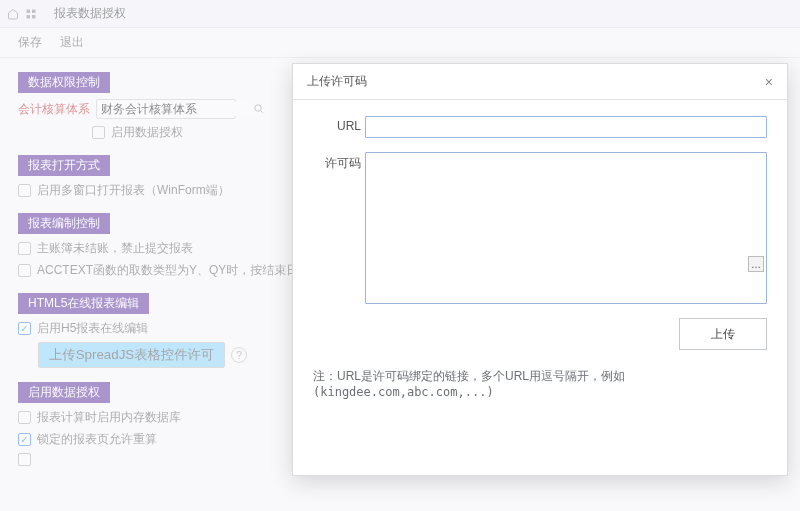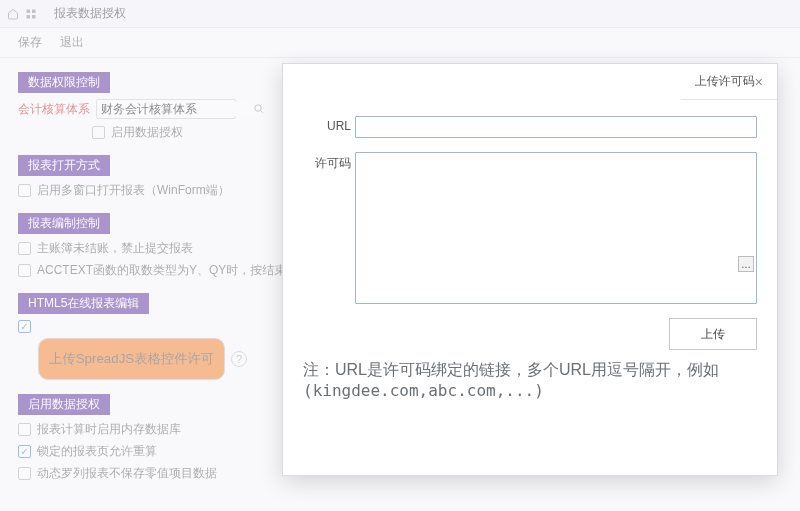--- a/index.html
+++ b/index.html
@@ -75,44 +75,43 @@
   .searchbox .icon { color:#888; font-size:11px; }
   .cb {
     width:13px;height:13px;border:1px solid #a9a9a9;border-radius:2px;
     display:inline-flex;align-items:center;justify-content:center;background:#fff;
   }
   .cb.checked { border-color:#2c7be5; }
   .cb.checked::after{
     content:"✓"; color:#2c7be5; font-size:10px; line-height:1;
   }
   .btn-upload-control {
-    border:1px solid #bcbcbc; background:#f97316; color:#444;
-    padding:11px 10px; border-radius:10px; cursor:pointer;
+    border:1px solid #bcbcbc; background:#7dd3fc; color:#444;
+    padding:3px 10px; border-radius:2px; cursor:pointer;
   }
   .help-circle {
     width:16px;height:16px;border:1px solid #bbb;border-radius:50%;
     display:inline-flex;align-items:center;justify-content:center;color:#999;font-size:11px;
   }
   
   .overlay {
     position:absolute; inset:0;
     background: rgba(245,246,250,0.55);
   }
   .modal {
     position:absolute;
-    left: 282px;
+    left: 292px;
     top: 63px;
     width: 496px;
     height: 413px;
     background:#fff;
     border:1px solid #d8dbe0;
     box-shadow: 0 6px 22px rgba(0,0,0,0.15);
     display:flex;
     flex-direction:column;
-    align-items:flex-end;
   }
   .modal-header {
     height:36px;
     display:flex;align-items:center;justify-content:space-between;
     padding:0 14px;
     border-bottom:1px solid #e3e3e3;
     color:#555;
   }
   .modal-close { color:#888; cursor:pointer; font-size:14px; }
   .modal-body {
@@ -135,21 +134,21 @@
     width:16px;height:16px;border:1px solid #bcbcbc;background:#f3f3f3;
     display:flex;align-items:center;justify-content:center;font-size:10px;color:#555;
     cursor:pointer;
   }
   .modal-actions{ display:flex; justify-content:flex-end; }
   .primary-btn{
     width:88px;height:32px;
     border:1px solid #c6c9ce;background:#fff;color:#444;
     cursor:pointer;font-size:12px;
   }
-  .note{ color:#6b7075; margin-top:10px; font-size:16px; }
+  .note{ color:#6b7075; margin-top:18px; font-size:12px; }
   .mono { font-family: Consolas, monospace; }
 </style>
 </head>
 <body>
 
 <div class="tabbar">
   <span class="tab-icon">
     <svg width="12" height="12" viewBox="0 0 24 24" fill="none" stroke="#888" stroke-width="2">
         <path d="M3 10l9-7 9 7v10a2 2 0 0 1-2 2H5a2 2 0 0 1-2-2z"></path>
       </svg>
@@ -211,40 +210,40 @@
     <div class="row">
       <span class="cb"></span>
       <span>ACCTEXT函数的取数类型为Y、QY时，按结束日期来计算</span>
     </div>
   </div>
 
   <div class="section">
     <div class="section-title">HTML5在线报表编辑</div>
     <div class="row">
       <span class="cb checked"></span>
+      <span>启用H5报表在线编辑</span>
     </div>
     <div class="row" style="padding-left:20px;">
       <button class="btn-upload-control">上传SpreadJS表格控件许可</button>
       <span class="help-circle">?</span>
     </div>
   </div>
 
   <div class="section">
     <div class="section-title">启用数据授权</div>
     <div class="row">
       <span class="cb"></span>
       <span>报表计算时启用内存数据库</span>
     </div>
     <div class="row">
       <span class="cb checked"></span>
       <span>锁定的报表页允许重算</span>
     </div>
     <div class="row">
       <span class="cb"></span>
-      <span>动态罗列报表不保存零值项目数据</span>
     </div>
   </div>
 
 </div>
 
 <div class="overlay"></div>
 
 <div class="modal">
   <div class="modal-header">
     <span>上传许可码</span>

